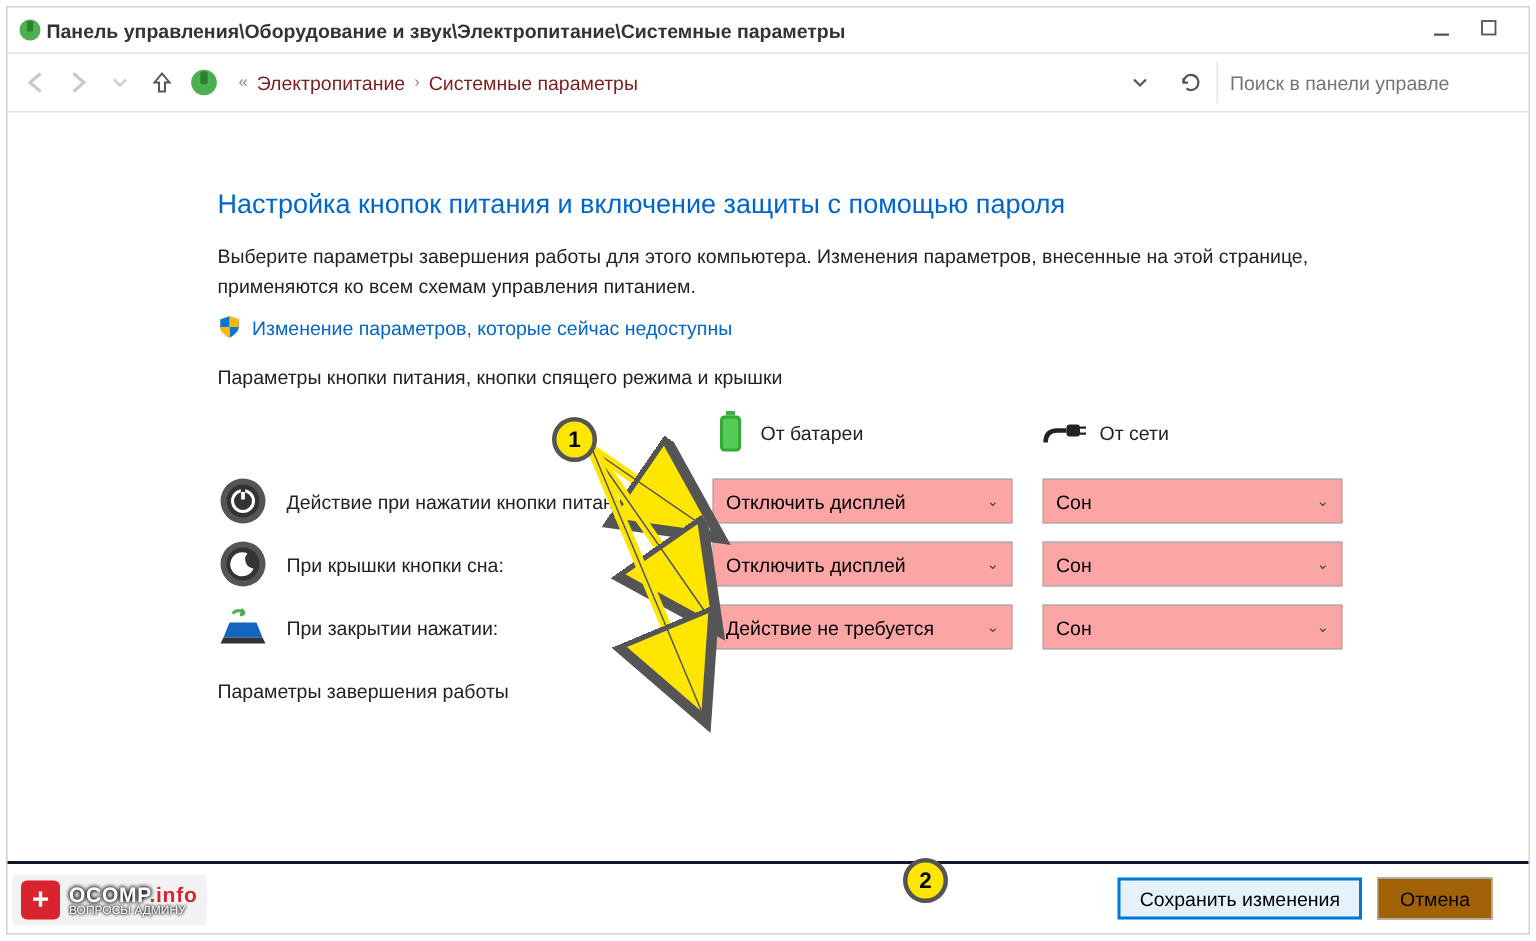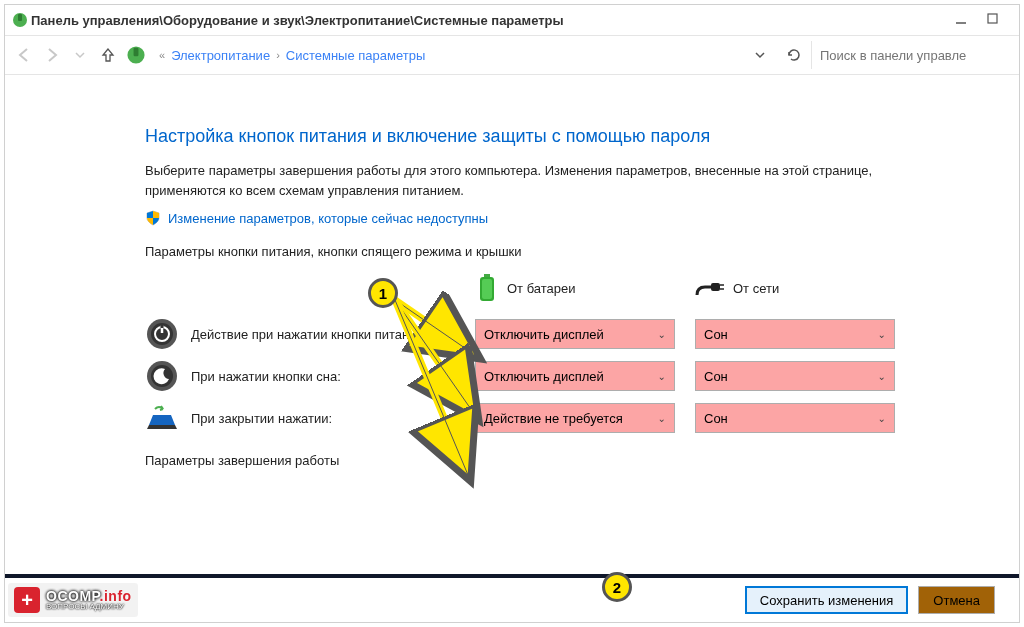--- a/index.html
+++ b/index.html
@@ -9,21 +9,21 @@
   .titlebar span.text { color: #333; font-size: 13px; margin-left: 2px; font-weight: bold; }
   .title-icon { width: 18px; height: 18px; }
   .win-controls { margin-left: auto; display: flex; gap: 18px; padding-right: 12px; }
   .win-btn { width: 14px; height: 14px; display: inline-block; text-align: center; color: #555; cursor: pointer; }
 
   .navbar { height: 40px; display: flex; align-items: center; border-top: 1px solid #e5e5e5; border-bottom: 1px solid #e5e5e5; padding: 0 8px; gap: 6px; }
   .nav-arrow { width: 22px; height: 22px; display:flex; align-items:center; justify-content:center; color:#bbb; }
   .nav-arrow.dark { color:#555; }
   .nav-icon { width: 22px; height: 22px; }
   .breadcrumb { flex: 1; display:flex; align-items:center; gap: 6px; padding: 4px 6px; }
-  .breadcrumb span { color:#3b82f6; }
+  .breadcrumb span { color:#7f1d1d; }
   .breadcrumb .sep { color:#888; font-size:11px; }
   .breadcrumb .chev { color:#555; margin-left:auto; margin-right:6px; }
   .refresh { width:22px; height:22px; color:#555; display:flex; align-items:center; justify-content:center; }
   .searchbox { width: 200px; height: 28px; border-left: 1px solid #e5e5e5; padding: 0 8px; display:flex; align-items:center; }
   .searchbox input { border:none; outline:none; width:100%; font-size:13px; color:#888; }
 
   .content { flex:1; padding: 28px 30px 0 140px; overflow:hidden; position:relative; }
   .heading { color:#0a5a2e; color:#0c6b3e; color:#0b6e3f; font-size: 17px; margin-bottom: 14px; margin-top: 23px; }
   .heading { color:#0a7c3f; }
   .heading { color:#0a7a3e; }
@@ -52,21 +52,21 @@
   .col-header { display:flex; align-items:center; gap:8px; justify-content:flex-start; padding-bottom:6px; }
   .col-header span { color:#222; }
   .row-label { display:flex; align-items:center; gap:12px; }
   .row-label span { color:#222; }
   .row-icon { width:34px; height:34px; flex-shrink:0; }
   .dropdown { height:30px; background:#fca5a5; border:1px solid #adadad; display:flex; align-items:center; padding:0 8px; justify-content:space-between; cursor:pointer; font-size:13px; }
   .dropdown .chev { font-size:10px; color:#444; }
 
   .section-label2 { margin-top: 18px; }
 
-  .footer { height:48px; border-top:4px solid #0f172a; display:flex; align-items:center; justify-content:flex-end; padding: 12px 24px; gap:10px; }
+  .footer { height:48px; border-top:2px solid #0f172a; display:flex; align-items:center; justify-content:flex-end; padding: 12px 24px; gap:10px; }
   .btn { height:28px; border:1px solid #adadad; background:#a16207; padding:4px 14px; font-size:13px; cursor:pointer; }
   .btn.primary { border:2px solid #0078d7; background:#e5f1fb; padding:3px 13px; }
 
   
   .annot { position:absolute; pointer-events:none; }
   .badge { width:30px; height:30px; border-radius:50%; background:#ffe600; border:3px solid #555; display:flex; align-items:center; justify-content:center; font-weight:bold; font-size:15px; color:#000; }
   .watermark { position:absolute; left:8px; bottom:10px; display:flex; align-items:center; gap:6px; background:rgba(0,0,0,0.05); padding:4px 6px; border-radius:3px;}
   .watermark .plus { width:26px; height:26px; background:#d9232e; border-radius:4px; display:flex; align-items:center; justify-content:center; color:#fff; font-weight:bold; font-size:20px; }
   .watermark .txt { display:flex; flex-direction:column; line-height:1; }
   .watermark .txt .big { color:#fff; font-weight:bold; font-size:14px; text-shadow:0 0 3px #000,0 0 3px #000; letter-spacing:0.5px;}
@@ -215,21 +215,21 @@
       </div>
 
       <div class="row-label">
         <span class="row-icon">
           <svg viewBox="0 0 34 34" width="34" height="34">
               <circle cx="17" cy="17" r="15" fill="#555"></circle>
               <circle cx="17" cy="17" r="11" fill="#333"></circle>
               <path d="M20 10 A8 8 0 1 0 24 20 A6 6 0 0 1 20 10 Z" fill="#fff"></path>
             </svg>
         </span>
-        <span>При нажатии кнопки сна:</span>
+        <span>При крышки кнопки сна:</span>
       </div>
       <div class="dropdown">
         <span>Отключить дисплей</span>
         <span class="chev">⌄</span>
       </div>
       <div class="dropdown">
         <span>Сон</span>
         <span class="chev">⌄</span>
       </div>
 

